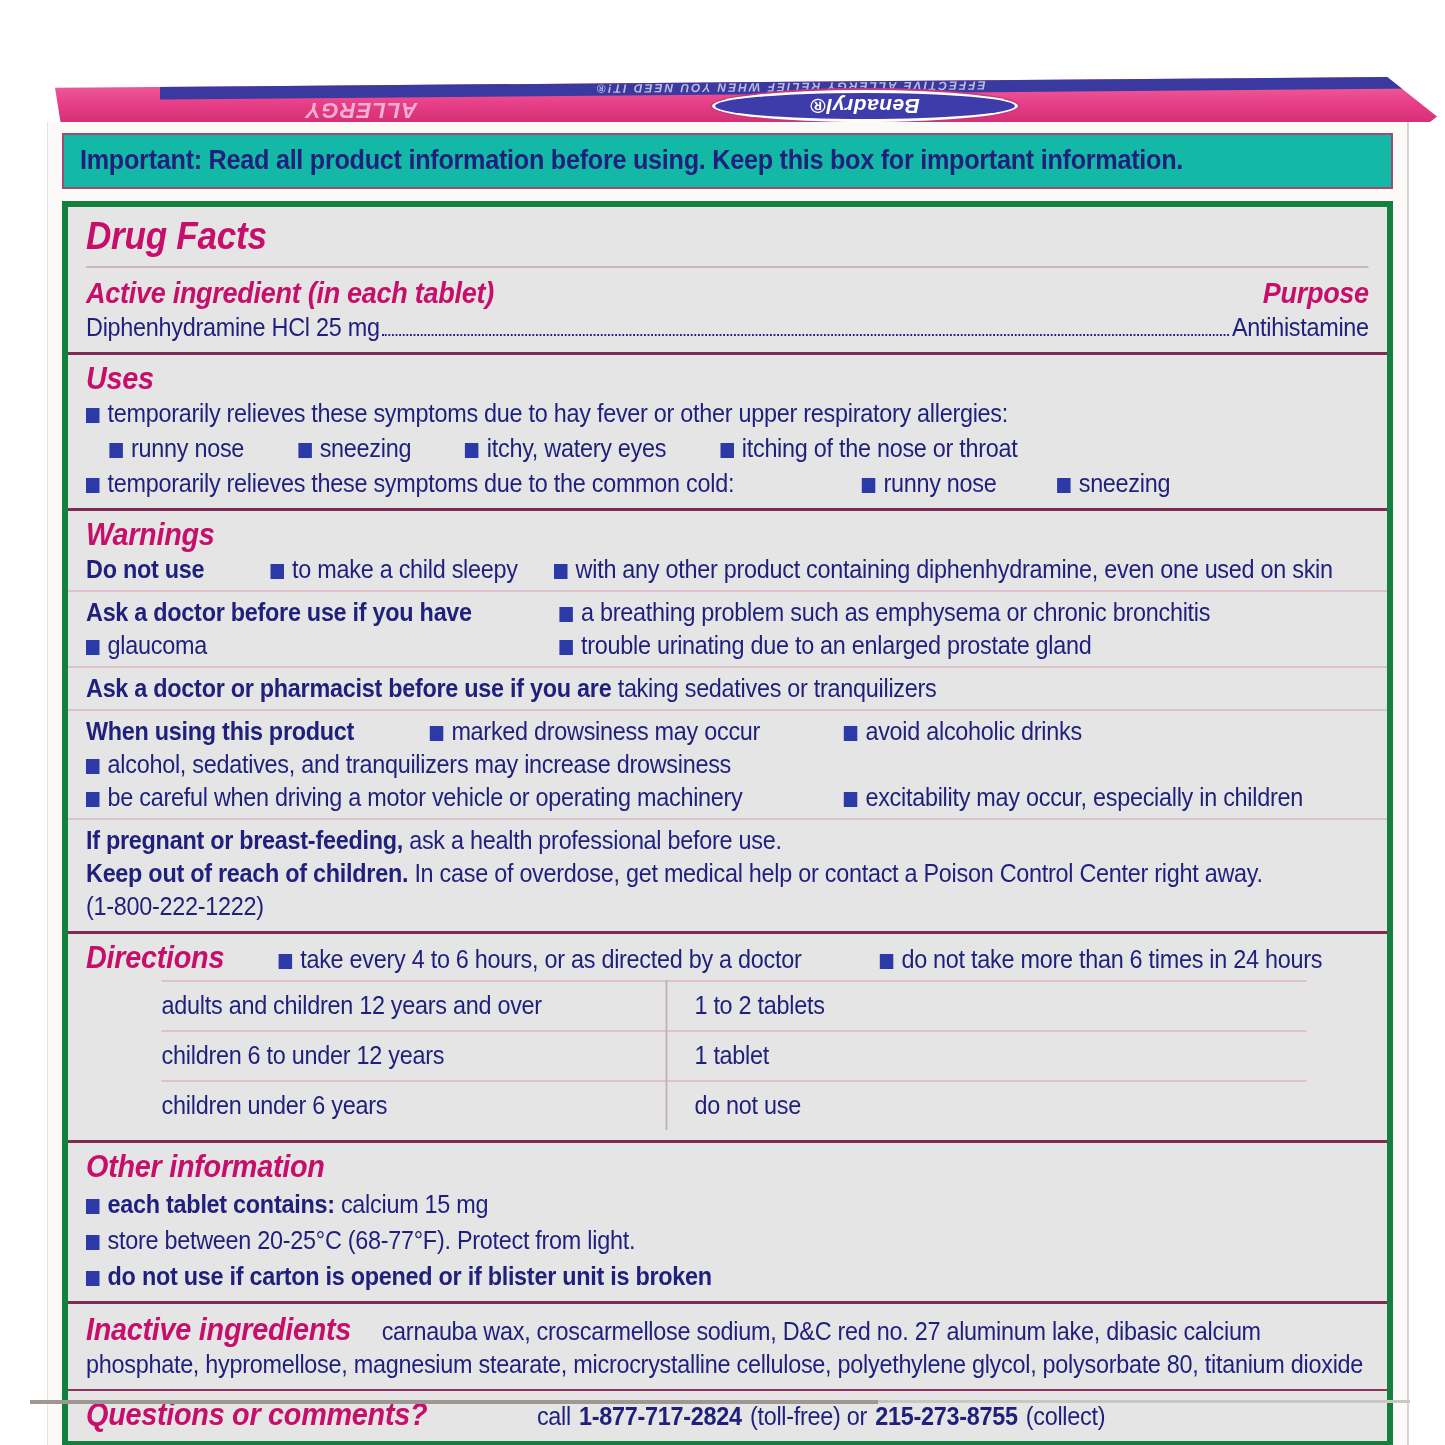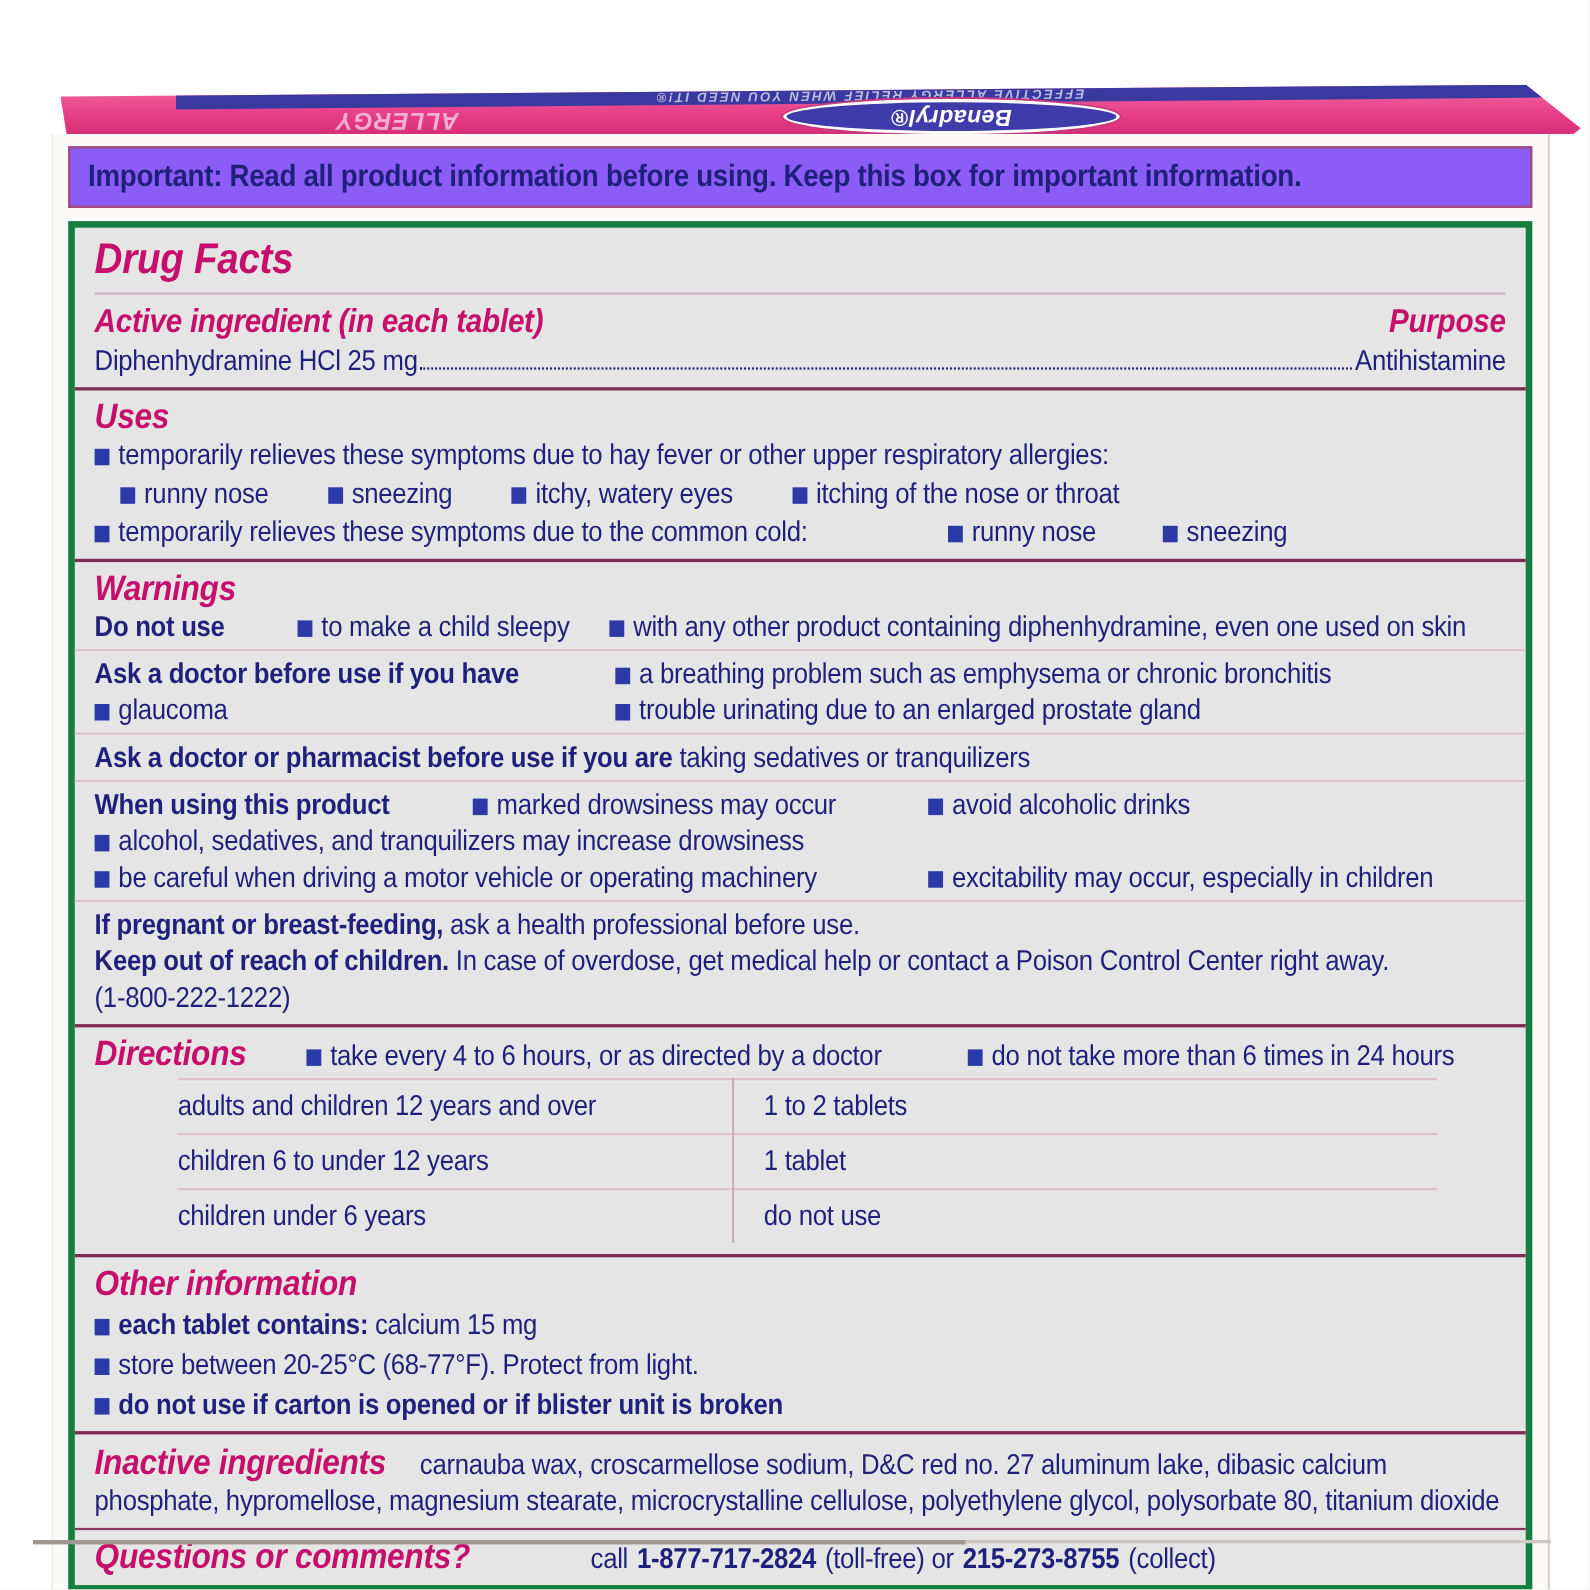--- a/index.html
+++ b/index.html
@@ -37,21 +37,21 @@
 
   
   .face{
     position:absolute;left:47px;top:122px;width:1362px;min-height:1238px;
     background:#fbfaf8;border-left:1px solid #e7e3df;border-right:2px solid #d8d3cf;
     box-sizing:border-box;padding:9px 12px 14px;
   }
   .squeeze{width:111.1%;transform:scaleX(0.9);transform-origin:left top;box-sizing:border-box;}
 
   .important{
-    border:2px solid #a34a74;background:#8b5cf6;margin:2px 2px 12px;
+    border:2px solid #a34a74;background:#14b8a6;margin:2px 2px 12px;
     padding:8px 16px 10px;overflow:hidden;
   }
   .important-text{font-size:28px;font-weight:bold;line-height:34px;letter-spacing:-.3px;white-space:nowrap;}
 
   .panel{
     border:6px solid #15803d;background:#e5e5e5;margin:0 2px;overflow:hidden;
   }
   .panel .squeeze{padding:0 20px;}
 
   .panel{font-size:26px;line-height:33px;letter-spacing:-.3px;}

